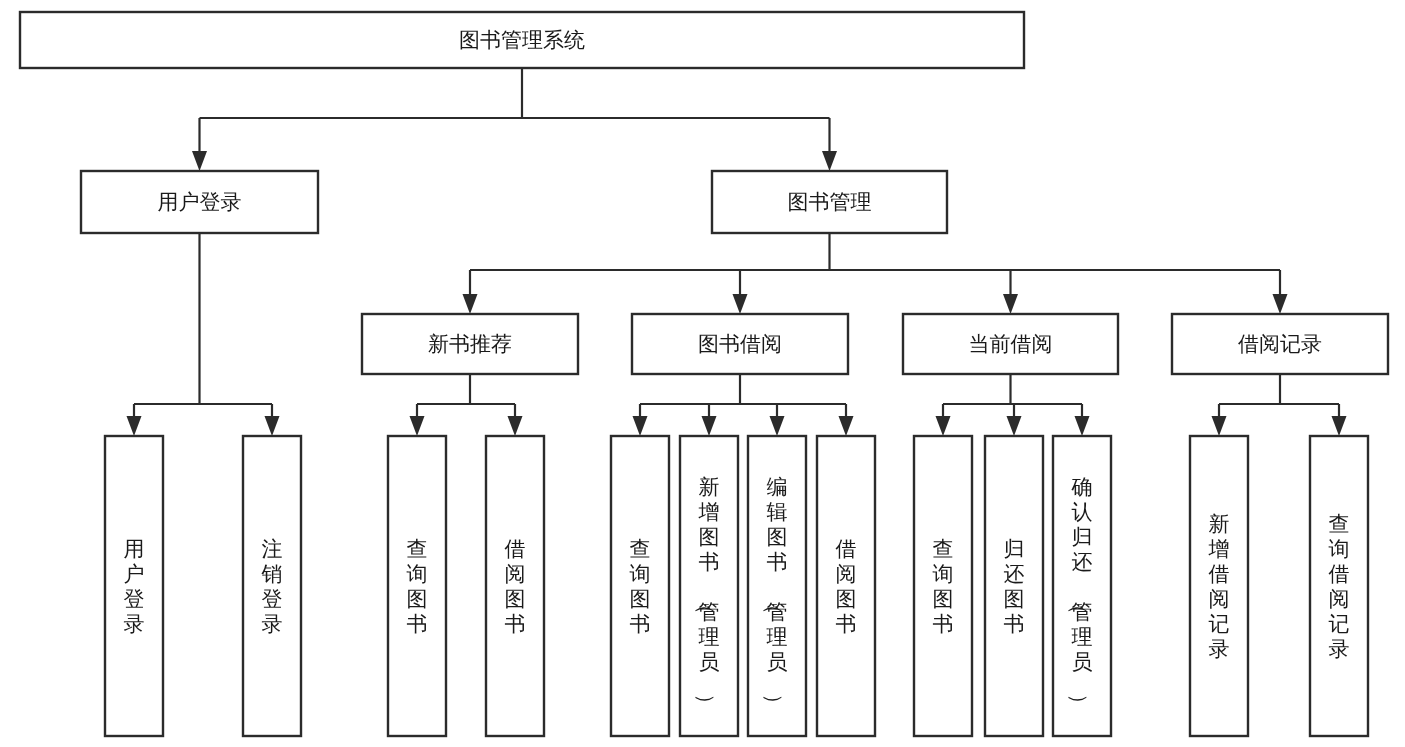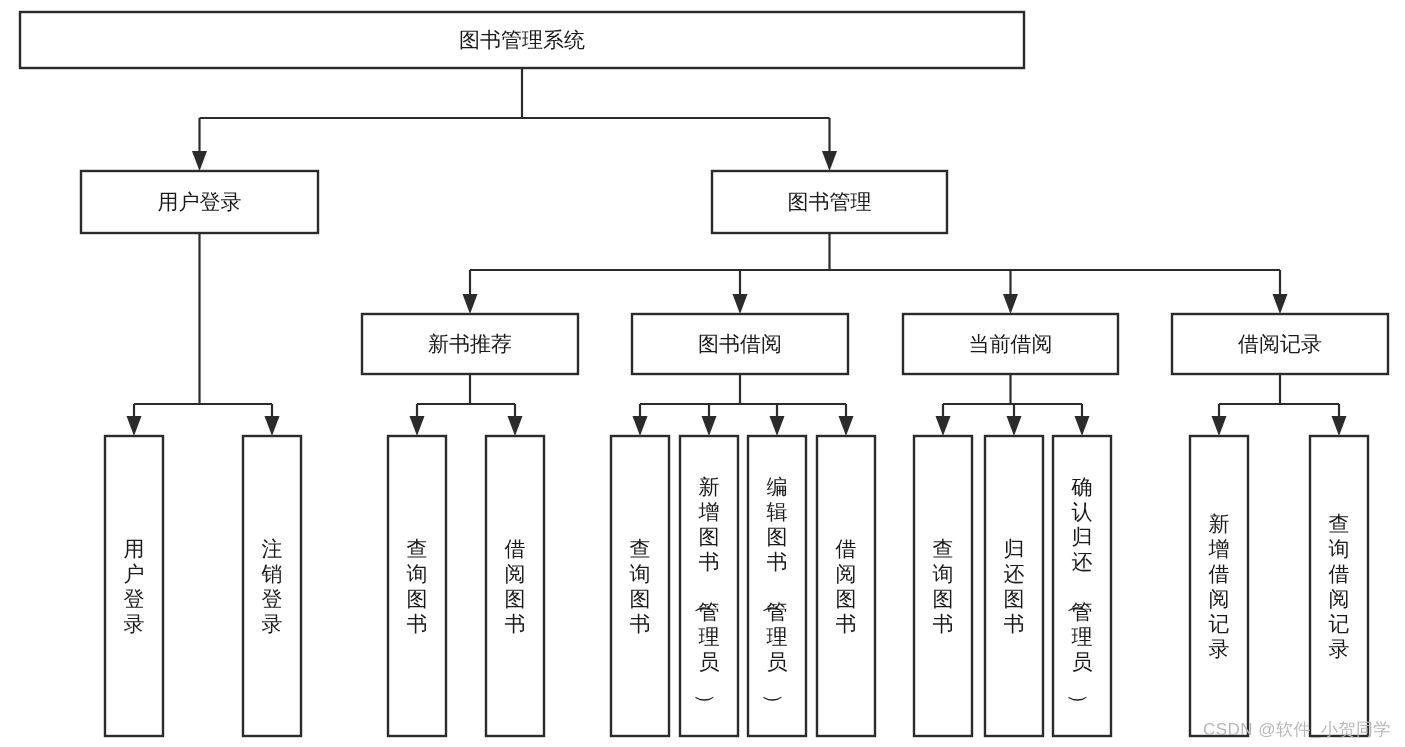--- a/index.html
+++ b/index.html
@@ -216,14 +216,13 @@
         <g>
           <rect x="1190" y="436" width="58" height="300" class="node-box"></rect>
           <text x="1219" class="node-label-v"><tspan x="1219" y="531">新</tspan><tspan x="1219" y="556">增</tspan><tspan x="1219" y="581">借</tspan><tspan x="1219" y="606">阅</tspan><tspan x="1219" y="631">记</tspan><tspan x="1219" y="656">录</tspan></text>
         </g>
         <g>
           <rect x="1310" y="436" width="58" height="300" class="node-box"></rect>
           <text x="1339" class="node-label-v"><tspan x="1339" y="531">查</tspan><tspan x="1339" y="556">询</tspan><tspan x="1339" y="581">借</tspan><tspan x="1339" y="606">阅</tspan><tspan x="1339" y="631">记</tspan><tspan x="1339" y="656">录</tspan></text>
         </g>
       </g>
     </svg>
-  <div class="watermark">CSDN @软件_小贺同学</div>
 </div>
 
 </body></html>

